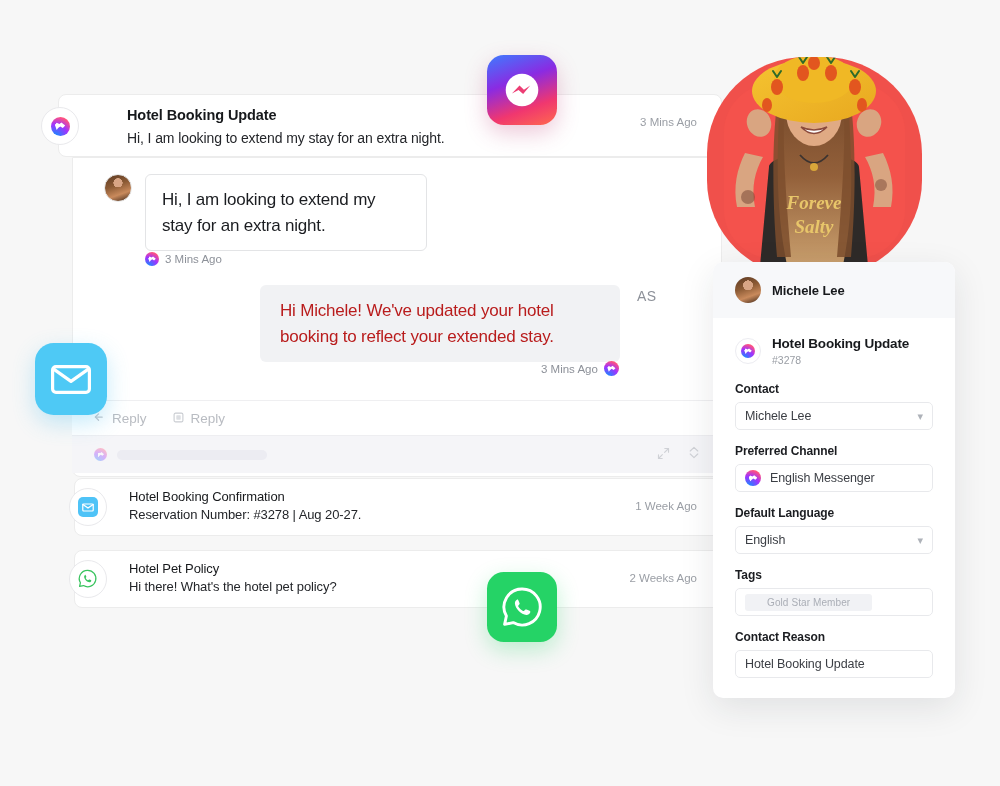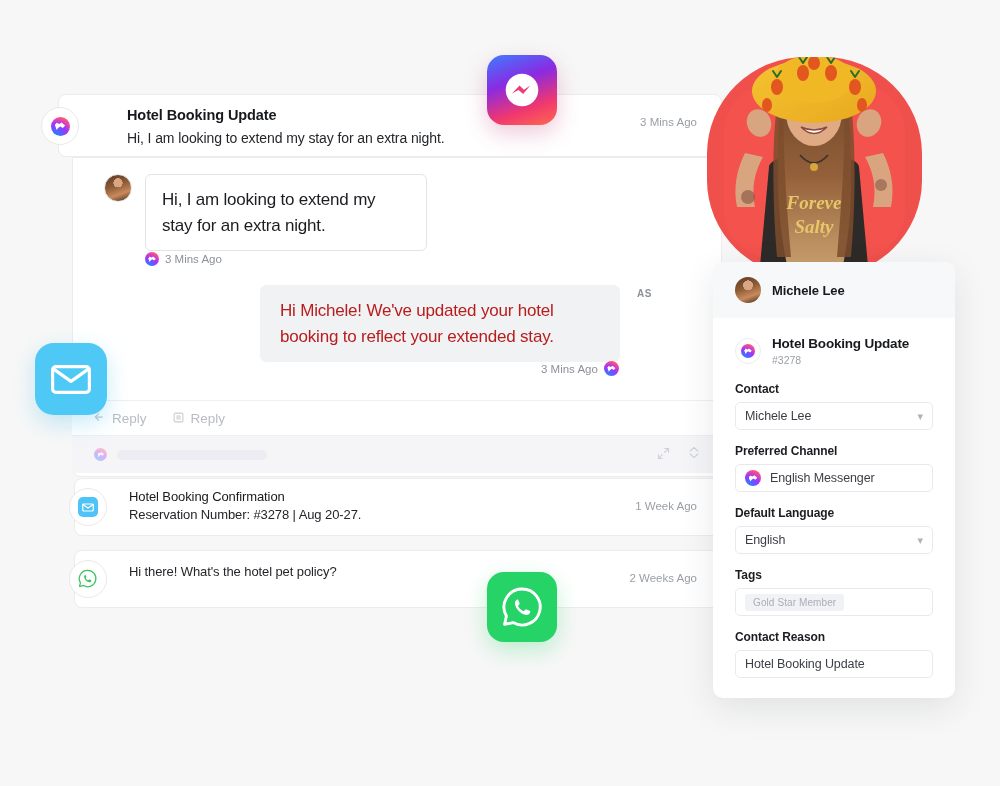--- a/index.html
+++ b/index.html
@@ -74,21 +74,21 @@
     background: #fff; border: 1px solid #e3e4e6; border-radius: 6px;
     padding: 12px 16px; font-size: 17px; color: #1b1d21;
     line-height: 1.5; letter-spacing: -0.2px; max-width: 282px;
   }
   .bubble-out {
     background: #f1f2f4; border-radius: 6px;
     padding: 13px 20px; font-size: 17px; color: #b91c1c;
     line-height: 1.5; letter-spacing: -0.2px; width: 360px;
   }
   .stamp { display: flex; align-items: center; gap: 6px; font-size: 11.5px; color: #8d9199; }
-  .agent-initials { font-size: 10px; font-weight: bold; color: #8d9199; letter-spacing: .5px; text-align: right; }
+  .agent-initials { font-size: 14px; font-weight: normal; color: #8d9199; letter-spacing: .5px; text-align: right; }
 
   
   #composer-bar {
     position: absolute; left: 72px; top: 400px; width: 650px; height: 35px;
     background: #fff; border-top: 1px solid #efeff1; z-index: 5;
     display: flex; align-items: center; gap: 26px; padding-left: 22px;
   }
   .tab-lite { display: flex; align-items: center; gap: 7px; font-size: 13.5px; color: #b9bcc2; }
   #composer-field {
     position: absolute; left: 72px; top: 435px; width: 650px; height: 38px;
@@ -182,21 +182,21 @@
   }
   .field-box {
     height: 28px; border: 1px solid #e8e9ec; border-radius: 5px;
     display: flex; align-items: center; padding: 0 9px; margin-bottom: 14px;
     background: #fff;
   }
   .field-val { font-size: 12.5px; color: #3b3e44; letter-spacing: -0.1px; }
   .caret { margin-left: auto; color: #aeb2b9; font-size: 11px; line-height: 1; }
   .field-box .chan-icon { margin-right: 9px; flex: none; }
   .tag-chip {
-    background: #f1f2f5; border-radius: 3px; padding: 3px 8px;
+    background: #f1f2f5; border-radius: 3px; padding: 3px 22px;
     font-size: 10px; color: #aaaeb6; letter-spacing: .1px;
   }
 </style>
 </head>
 <body>
 
 <div id="stage">
 
   <div class="card" id="conv-header">
     <div class="conv-hdr-inner">
@@ -280,20 +280,21 @@
     <span class="icon-mail-sq">
       <svg width="12" height="9" viewBox="0 0 14 10">
           <path d="M1 1.4 L7 5.6 L13 1.4" fill="none" stroke="#fff" stroke-width="1.5" stroke-linecap="round" stroke-linejoin="round"></path>
           <rect x="0.9" y="0.9" width="12.2" height="8.2" rx="1.1" fill="none" stroke="#fff" stroke-width="1.4"></rect>
         </svg>
     </span>
   </div>
 
   <div class="card list-row" id="row-pet">
     <div class="row-inner">
+      <div class="row-title">Hotel Pet Policy</div>
       <div class="row-sub">Hi there! What's the hotel pet policy?</div>
     </div>
     <div class="row-time">2 Weeks Ago</div>
   </div>
   <div class="rail-badge" style="left:69px; top:560px;">
     <span class="icon-wa-out">
       <svg width="21" height="21" viewBox="0 0 22 22">
         <path d="M11 2.4 A8.6 8.6 0 0 0 3.6 15.4 L2.7 19.3 L6.8 18.4 A8.6 8.6 0 1 0 11 2.4 Z" fill="none" stroke="#3ac45f" stroke-width="1.3" stroke-linejoin="round"></path>
         <path d="M8.3 7.2 c.3-.1.6 0 .8.4 l.7 1.5 c.1.3 0 .5-.2.7 l-.4.4 c-.1.2-.1.4 0 .6 .5 .9 1.3 1.6 2.2 2 .2.1.4.1.6-.1 l.4-.5 c.2-.2.4-.2.7-.1 l1.5.6 c.3.2.4.5.3.8 -.2.8-1 1.3-1.8 1.3 -2.6-.2-5.3-2.9-5.6-5.5 -.1-.8.4-1.7 1.1-1.9 Z" fill="#3ac45f"></path>
       </svg>

